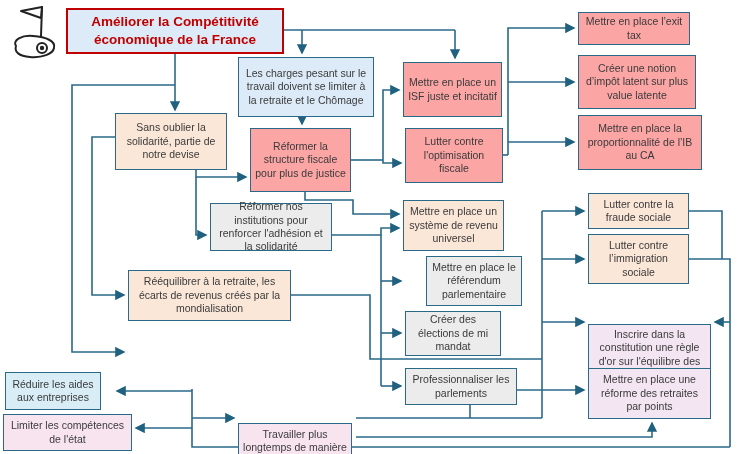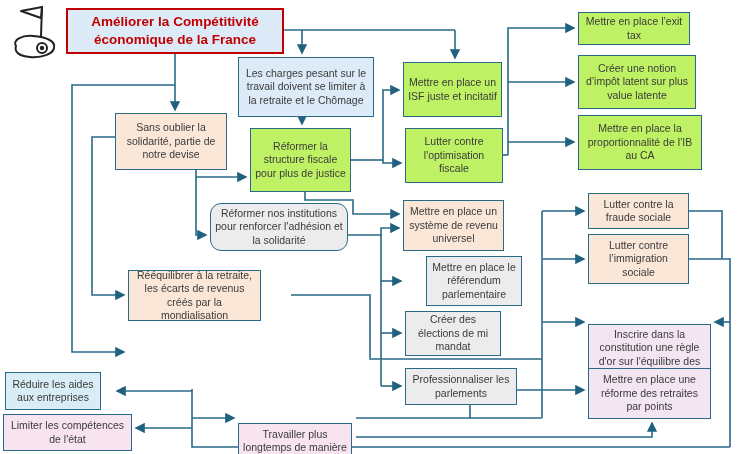--- a/index.html
+++ b/index.html
@@ -10,21 +10,21 @@
   #wires{position:absolute;left:0;top:0;width:748px;height:454px;}
   .node{
     position:absolute;box-sizing:border-box;
     border:1.3px solid #2a6a88;
     display:flex;align-items:center;justify-content:center;
     text-align:center;color:#3a3a3a;
     font-size:10.5px;line-height:1.28;padding:2px 4px;
     z-index:2;
   }
   .c-blue{background:#dcebf7;}
-  .c-green{background:#bef264;}
+  .c-green{background:#fca5a5;}
   .c-peach{background:#fbe7d8;}
   .c-gray{background:#ececec;}
   .c-lav{background:#f3e6f2;}
   .c-pink{background:#f8e4ef;}
   .c-cyan{background:#d8edf5;}
   .title-node{
     background:#dcebf7;border:2px solid #c00000;color:#c00000;
     font-weight:bold;font-size:13.5px;line-height:1.35;z-index:2;
   }
   #golf-icon{position:absolute;left:6px;top:2px;z-index:2;}
@@ -118,29 +118,29 @@
   <div class="node c-green" style="left:578px;top:55px;width:118px;height:54px;">Créer une notion d’impôt latent sur plus value latente</div>
 
   <div class="node c-green" style="left:578px;top:115px;width:124px;height:55px;">Mettre en place la proportionnalité de l’IB au CA</div>
 
   <div class="node c-peach" style="left:115px;top:113px;width:112px;height:57px;">Sans oublier la solidarité, partie de notre devise</div>
 
   <div class="node c-green" style="left:250px;top:128px;width:101px;height:64px;">Réformer la structure fiscale pour plus de justice</div>
 
   <div class="node c-green" style="left:405px;top:128px;width:98px;height:55px;">Lutter contre l'optimisation fiscale</div>
 
-  <div class="node c-gray" style="left:210px;top:203px;width:138px;height:48px;border-radius:11px;">Réformer nos institutions pour renforcer l'adhésion et la solidarité</div>
+  <div class="node c-gray" style="left:210px;top:203px;width:122px;height:48px;">Réformer nos institutions pour renforcer l'adhésion et la solidarité</div>
 
   <div class="node c-peach" style="left:403px;top:200px;width:101px;height:51px;">Mettre en place un système de revenu universel</div>
 
   <div class="node c-peach" style="left:588px;top:193px;width:101px;height:36px;">Lutter contre la fraude sociale</div>
 
   <div class="node c-peach" style="left:588px;top:234px;width:101px;height:50px;">Lutter contre l’immigration sociale</div>
 
-  <div class="node c-peach" style="left:128px;top:270px;width:133px;height:51px;">Rééquilibrer à la retraite, les écarts de revenus créés par la mondialisation</div>
+  <div class="node c-peach" style="left:128px;top:270px;width:163px;height:51px;">Rééquilibrer à la retraite, les écarts de revenus créés par la mondialisation</div>
 
   <div class="node c-gray" style="left:426px;top:256px;width:96px;height:50px;">Mettre en place le référendum parlementaire</div>
 
   <div class="node c-lav" style="left:588px;top:292px;width:123px;height:61px;margin-top:32px;">Inscrire dans la constitution une règle d'or sur l'équilibre des retraites</div>
 
 
   <div class="node c-gray" style="left:405px;top:311px;width:96px;height:45px;">Créer des élections de mi mandat</div>
 
   <div class="node c-lav" style="left:588px;top:368px;width:123px;height:51px;">Mettre en place une réforme des retraites par points</div>
 

